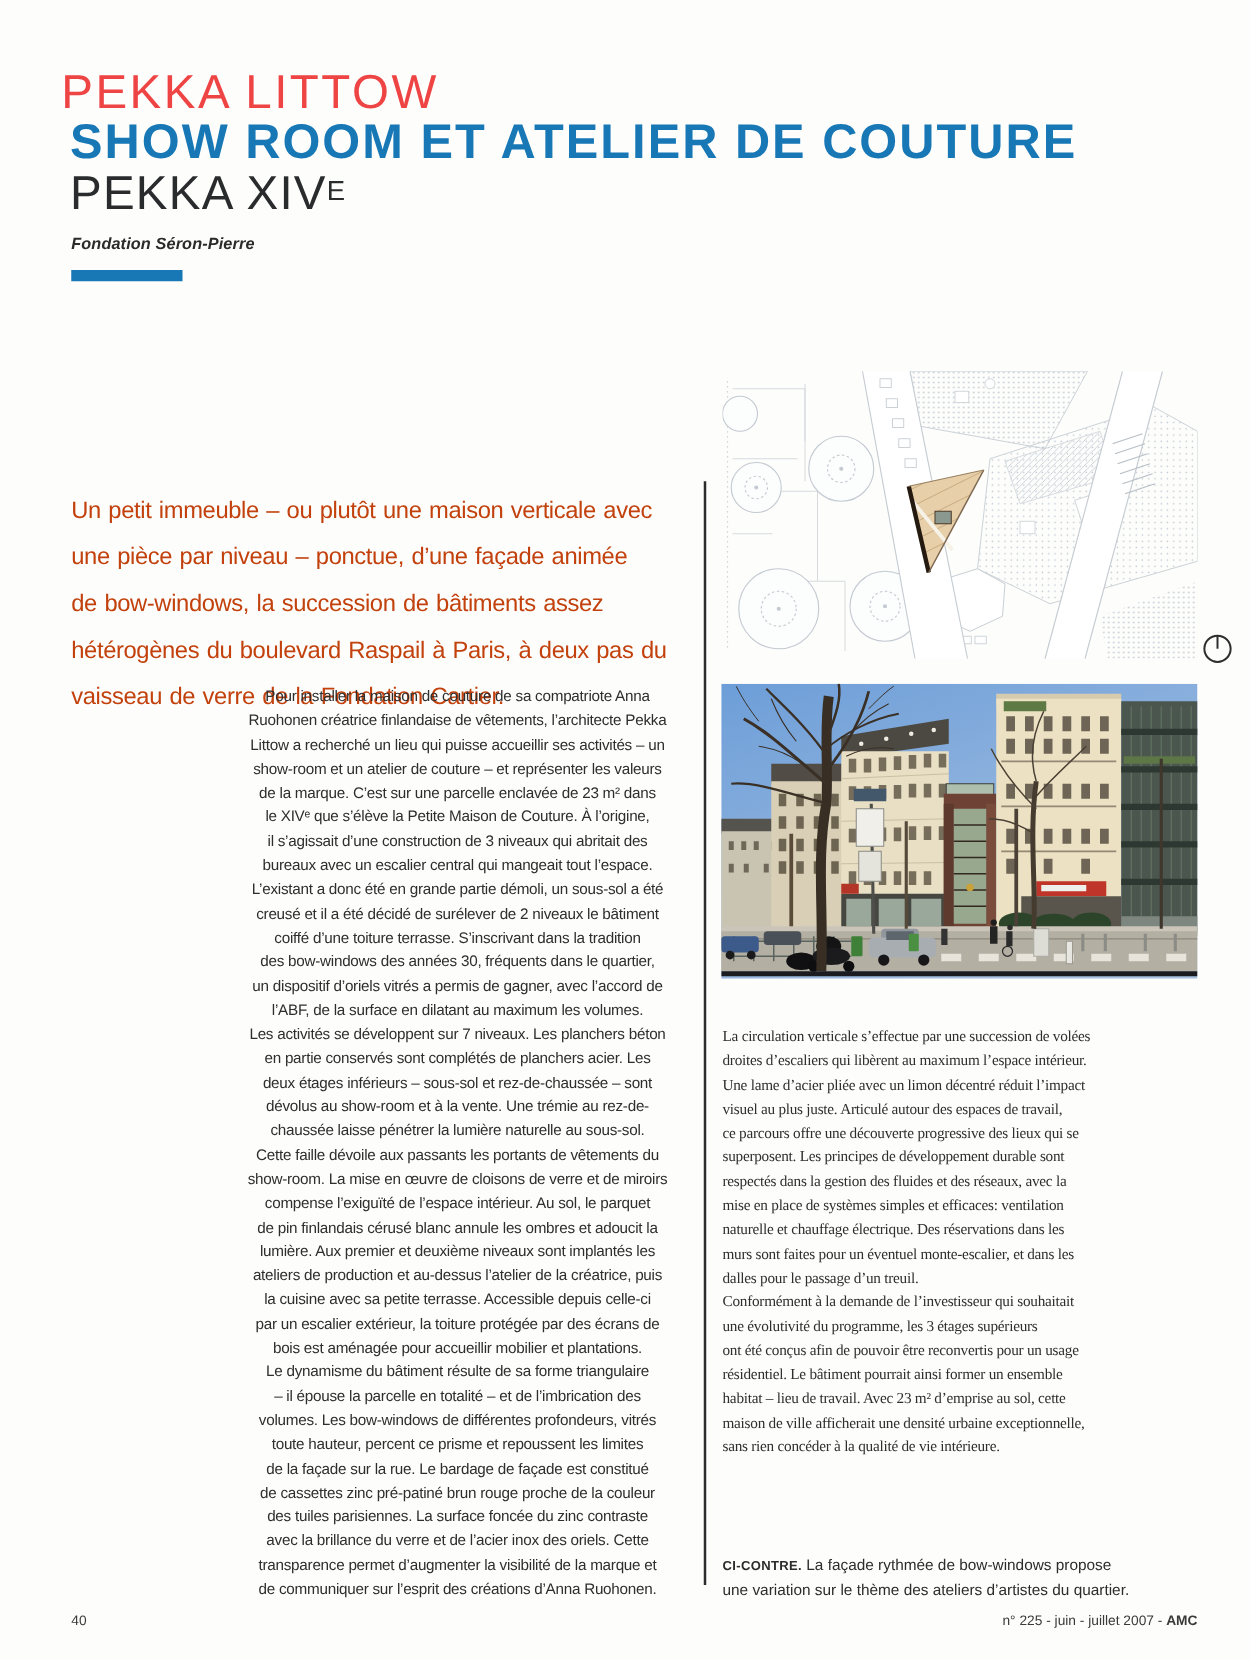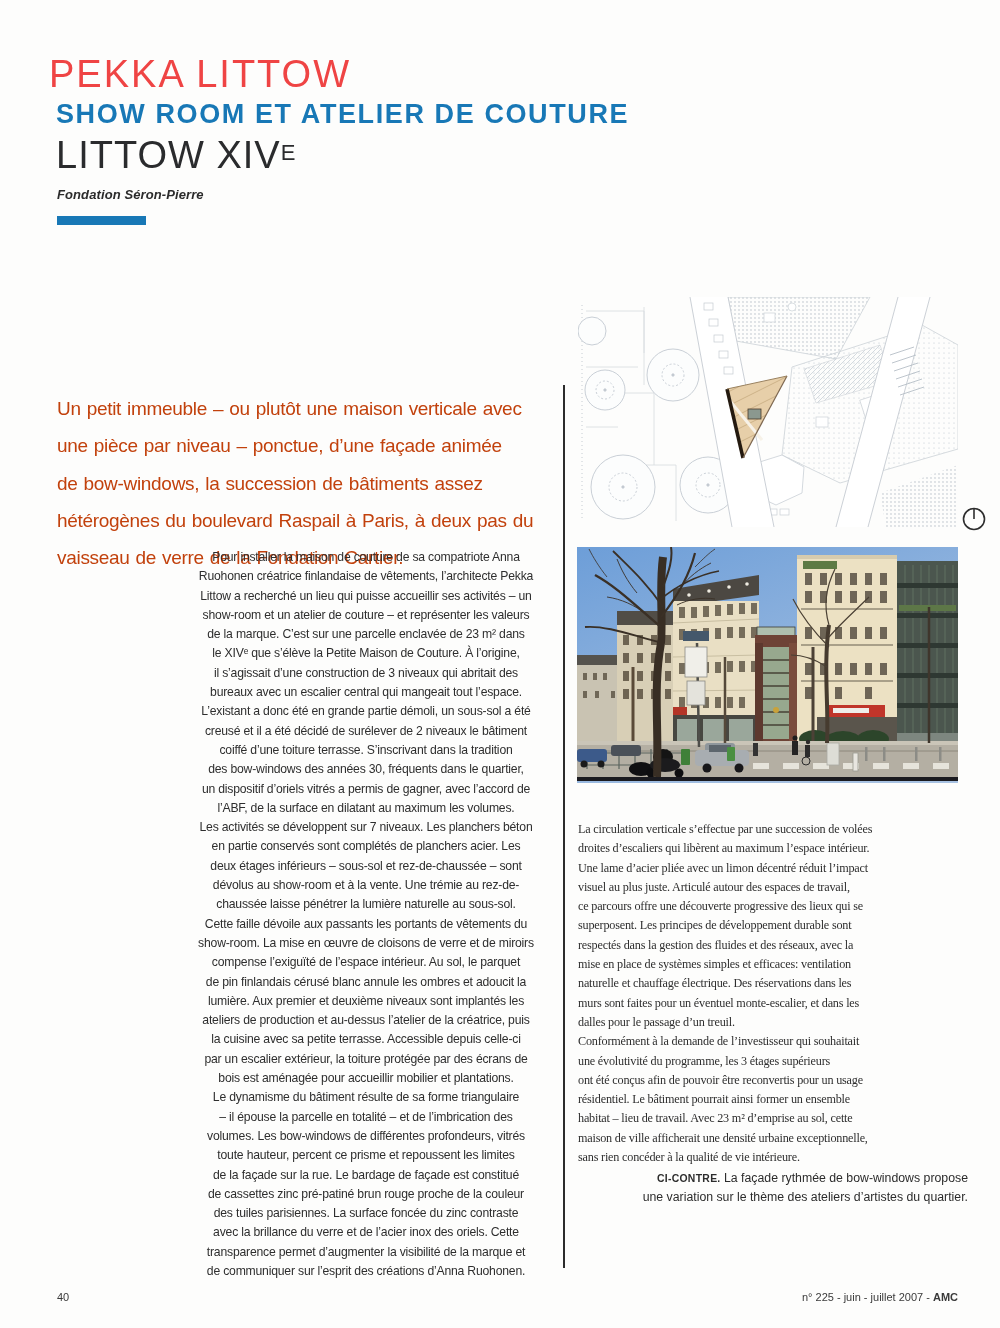--- a/index.html
+++ b/index.html
@@ -8,21 +8,21 @@
     font-family:"Liberation Sans",sans-serif;color:#2e2e2e;overflow:hidden;
   }
   
   .kicker{
     position:absolute;left:49px;top:54px;
     font-size:38px;line-height:40px;font-weight:400;letter-spacing:2px;color:#ef4444;
     white-space:pre;
   }
   .title-blue{
     position:absolute;left:56px;top:93px;
-    font-size:27px;line-height:42px;font-weight:700;letter-spacing:1.6px;color:#1878b6;
+    font-size:39px;line-height:42px;font-weight:700;letter-spacing:1.6px;color:#1878b6;
     white-space:pre;
   }
   .location{
     position:absolute;left:56px;top:135px;
     font-size:38px;line-height:40px;font-weight:400;letter-spacing:1px;color:#2a2b2d;
     white-space:pre;
   }
   .location sup{font-size:22px;position:relative;top:-2px;vertical-align:top;letter-spacing:0;}
   .author{
     position:absolute;left:57px;top:187px;
@@ -44,41 +44,41 @@
     text-align:center;
   }
   .colR{
     position:absolute;left:578px;top:820px;width:384px;
     font-size:12.2px;line-height:19.3px;letter-spacing:-0.2px;color:#2e2e2e;
     white-space:pre;
     font-family:Liberation Serif, serif;
   }
   
   .caption{
-    position:absolute;left:578px;top:1169px;width:390px;
-    font-size:12.3px;line-height:19px;color:#2c2c2c;white-space:pre-line;text-align:right;
+    position:absolute;left:578px;top:1243px;width:390px;
+    font-size:12.3px;line-height:19px;color:#2c2c2c;white-space:pre-line;
   }
   .caption .cap-label{font-weight:700;font-size:10.4px;letter-spacing:0.3px;}
   .pageno{position:absolute;left:57px;top:1291px;font-size:11px;color:#3a3a3a;}
   .footer-right{position:absolute;right:42px;top:1291px;font-size:11px;color:#3a3a3a;white-space:pre;}
   .footer-right .brand{font-weight:700;}
   
   .siteplan{position:absolute;left:578px;top:297px;width:380px;height:230px;}
   .north{position:absolute;left:960px;top:502px;width:28px;height:32px;}
   .photo{position:absolute;left:577px;top:547px;width:381px;height:236px;}
   svg{display:block;}
 </style>
 </head>
 <body>
 
 <div class="page">
 
   <div class="kicker">PEKKA LITTOW</div>
   <div class="title-blue">SHOW ROOM ET ATELIER DE COUTURE</div>
-  <div class="location"><span>LITTOW XIV</span><sup>E</sup></div>
+  <div class="location"><span>PEKKA XIV</span><sup>E</sup></div>
   <div class="author">Fondation Séron-Pierre</div>
   <div class="author-bar"></div>
 
   <div class="lead">Un petit immeuble – ou plutôt une maison verticale avec
 une pièce par niveau – ponctue, d’une façade animée
 de bow-windows, la succession de bâtiments assez
 hétérogènes du boulevard Raspail à Paris, à deux pas du
 vaisseau de verre de la Fondation Cartier.</div>
 
   <div class="vrule"></div>

